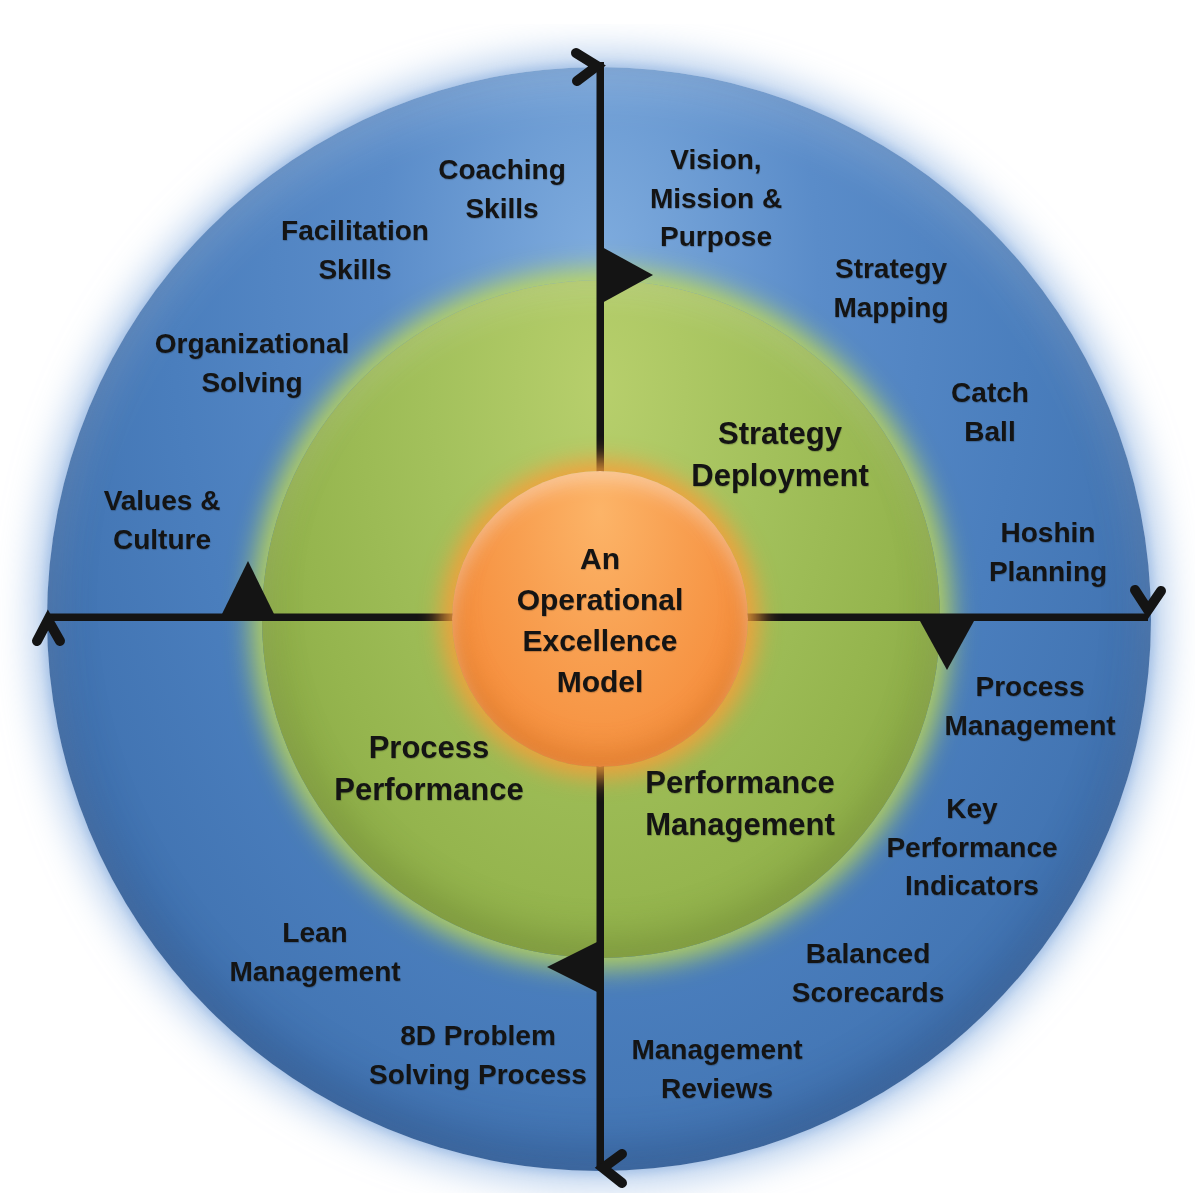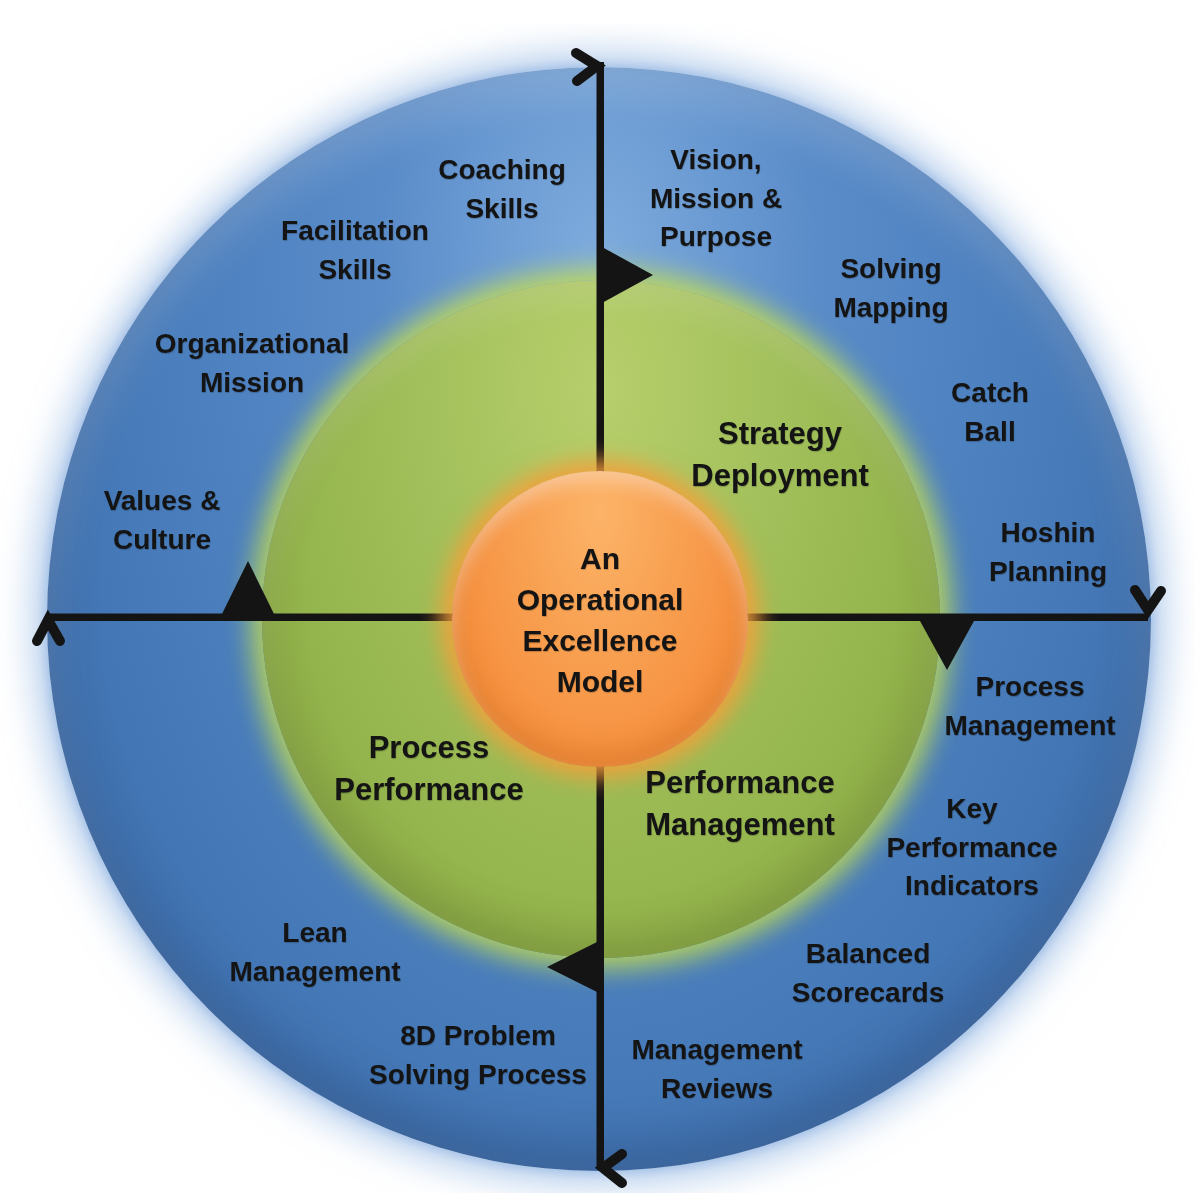--- a/index.html
+++ b/index.html
@@ -70,24 +70,24 @@
     <polygon points="602,223 602,279 653,251" fill="#141414"></polygon>
     <polygon points="920,597 974,597 947,646" fill="#141414"></polygon>
     <polygon points="599,917 599,969 547,943" fill="#141414"></polygon>
     <polygon points="221,592 275,592 248,537" fill="#141414"></polygon>
   </svg>
 
   <div class="circle ring-center"></div>
 
   <div class="lbl outer" style="left:502px;top:166px;width:170px;">Coaching Skills</div>
   <div class="lbl outer" style="left:355px;top:227px;width:170px;">Facilitation Skills</div>
-  <div class="lbl outer" style="left:252px;top:340px;width:230px;">Organizational Mission</div>
+  <div class="lbl outer" style="left:252px;top:340px;width:230px;">Organizational Solving</div>
   <div class="lbl outer" style="left:162px;top:497px;width:160px;">Values &amp; Culture</div>
   <div class="lbl outer" style="left:716px;top:175px;width:160px;">Vision, Mission &amp; Purpose</div>
-  <div class="lbl outer" style="left:891px;top:265px;width:150px;">Solving Mapping</div>
+  <div class="lbl outer" style="left:891px;top:265px;width:150px;">Strategy Mapping</div>
   <div class="lbl outer" style="left:990px;top:389px;width:110px;">Catch Ball</div>
   <div class="lbl outer" style="left:1048px;top:529px;width:150px;">Hoshin Planning</div>
   <div class="lbl outer" style="left:315px;top:929px;width:200px;">Lean Management</div>
   <div class="lbl outer" style="left:478px;top:1032px;width:230px;">8D Problem Solving Process</div>
   <div class="lbl outer" style="left:1030px;top:683px;width:200px;">Process Management</div>
   <div class="lbl outer" style="left:972px;top:824px;width:220px;">Key Performance Indicators</div>
   <div class="lbl outer" style="left:868px;top:950px;width:200px;">Balanced Scorecards</div>
   <div class="lbl outer" style="left:717px;top:1046px;width:200px;">Management Reviews</div>
 
   <div class="lbl mid" style="left:780px;top:431px;width:220px;">Strategy Deployment</div>

